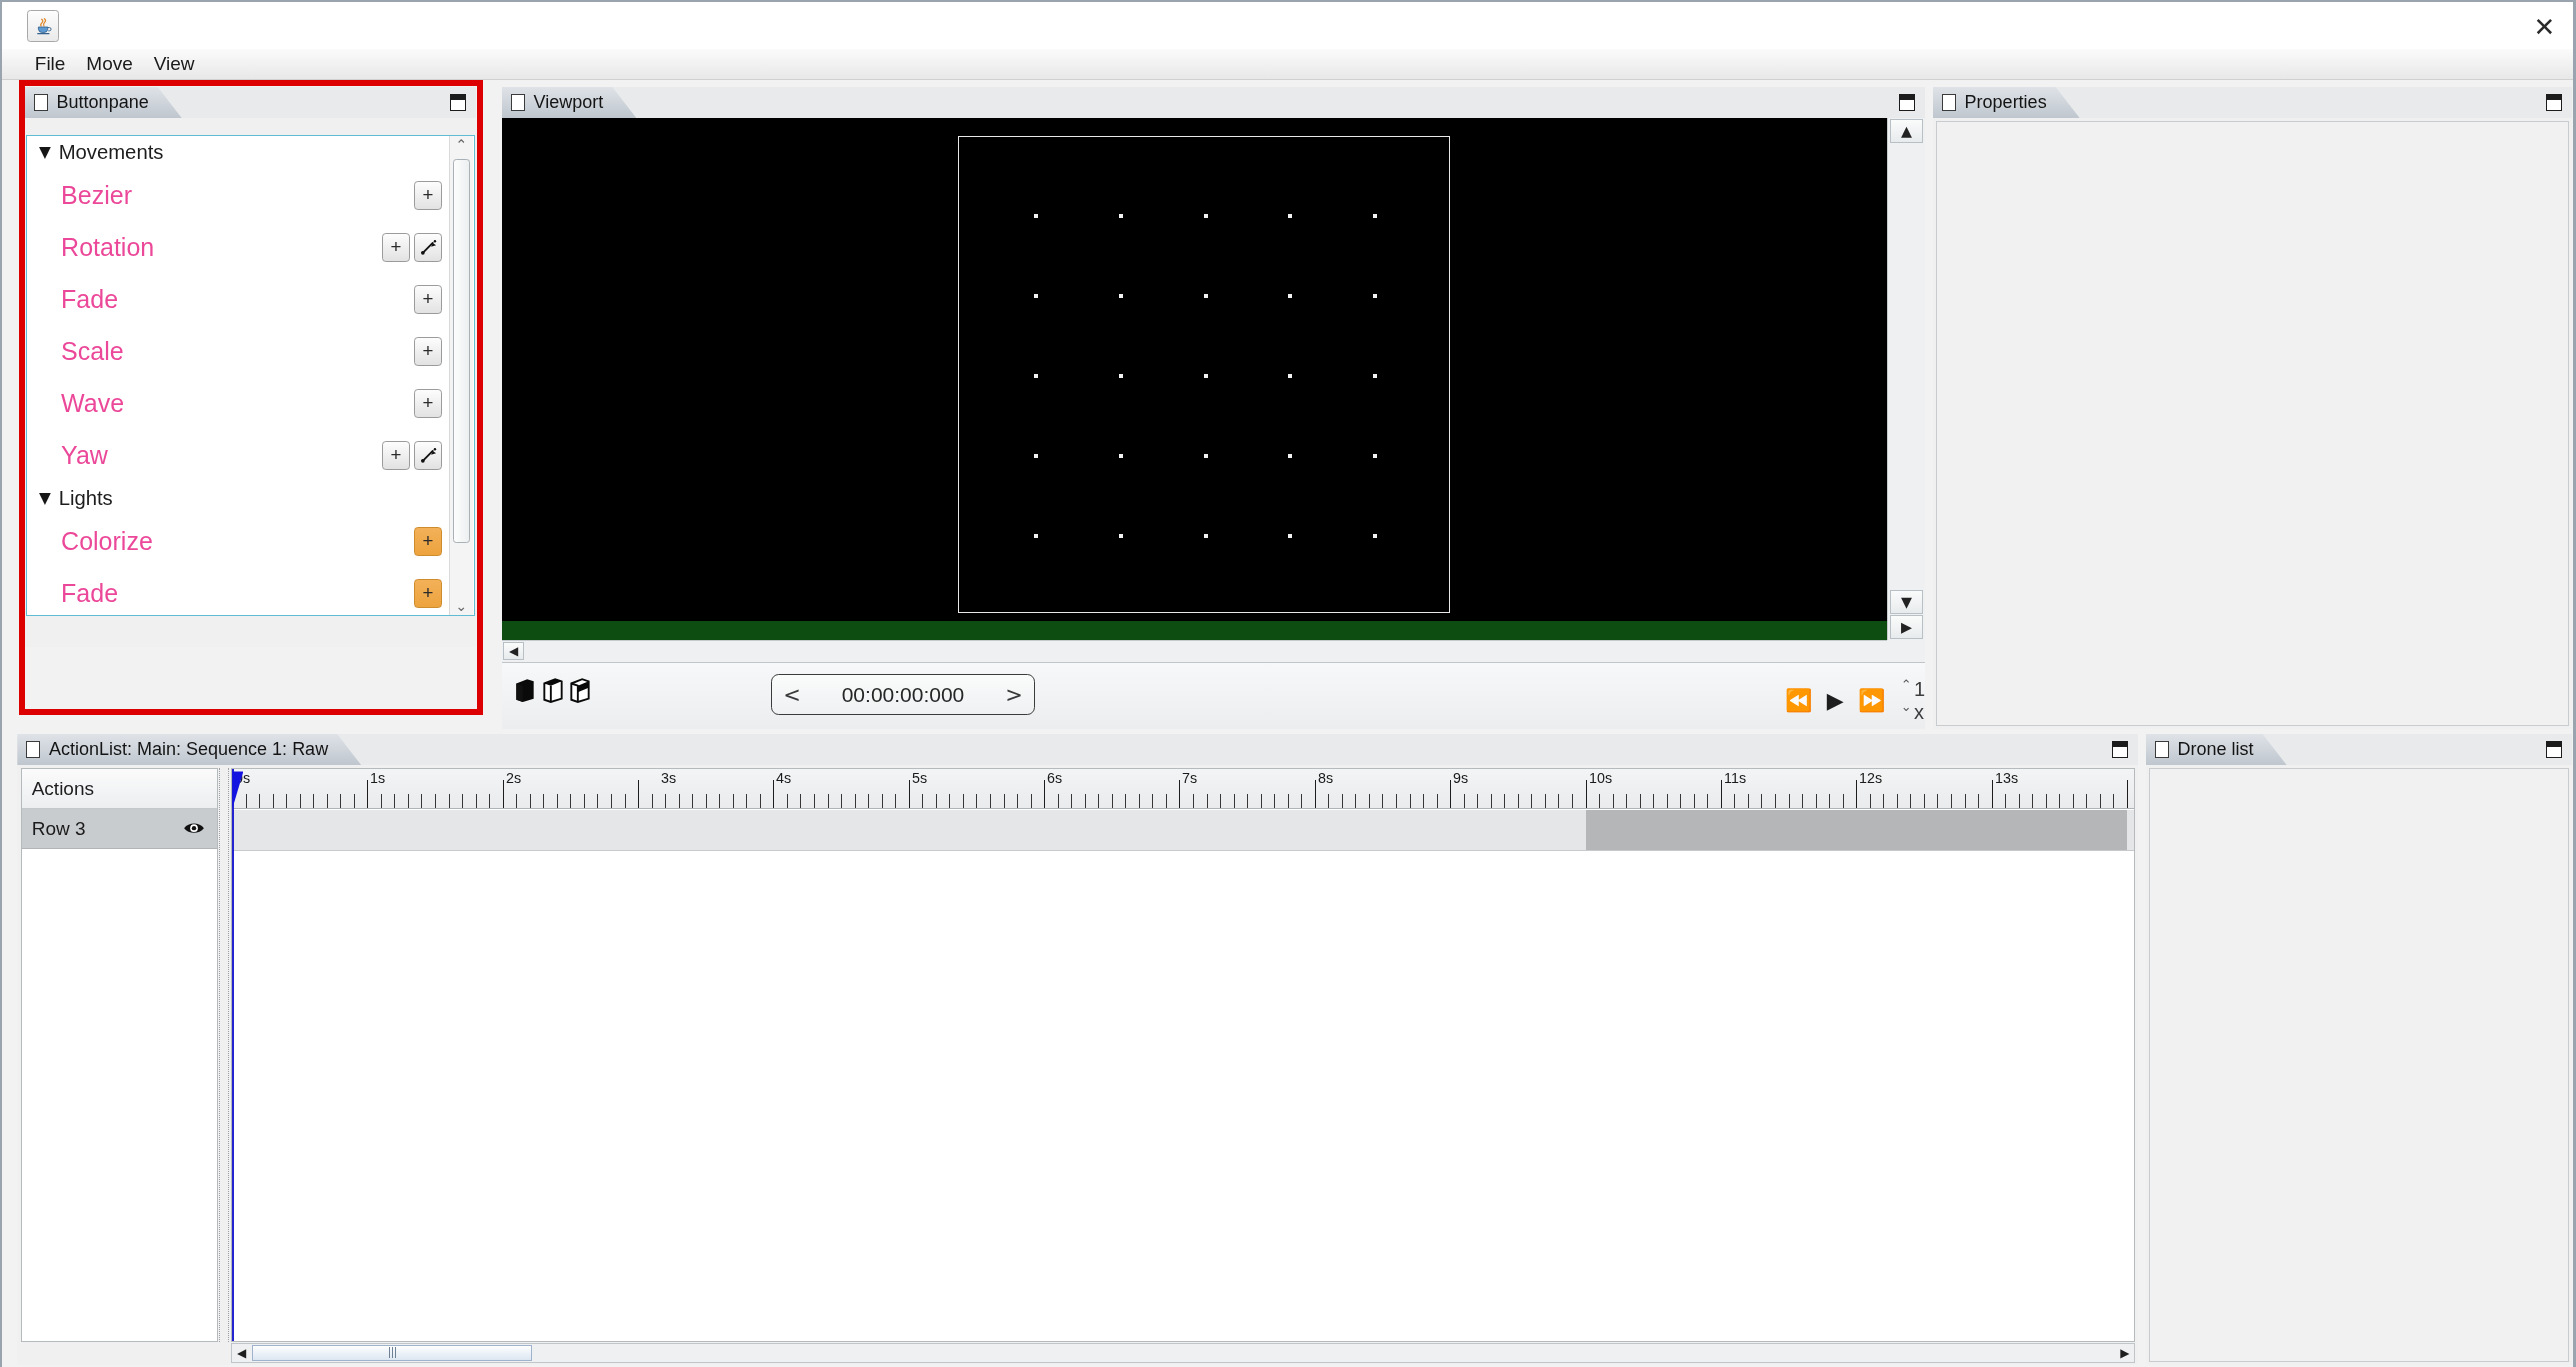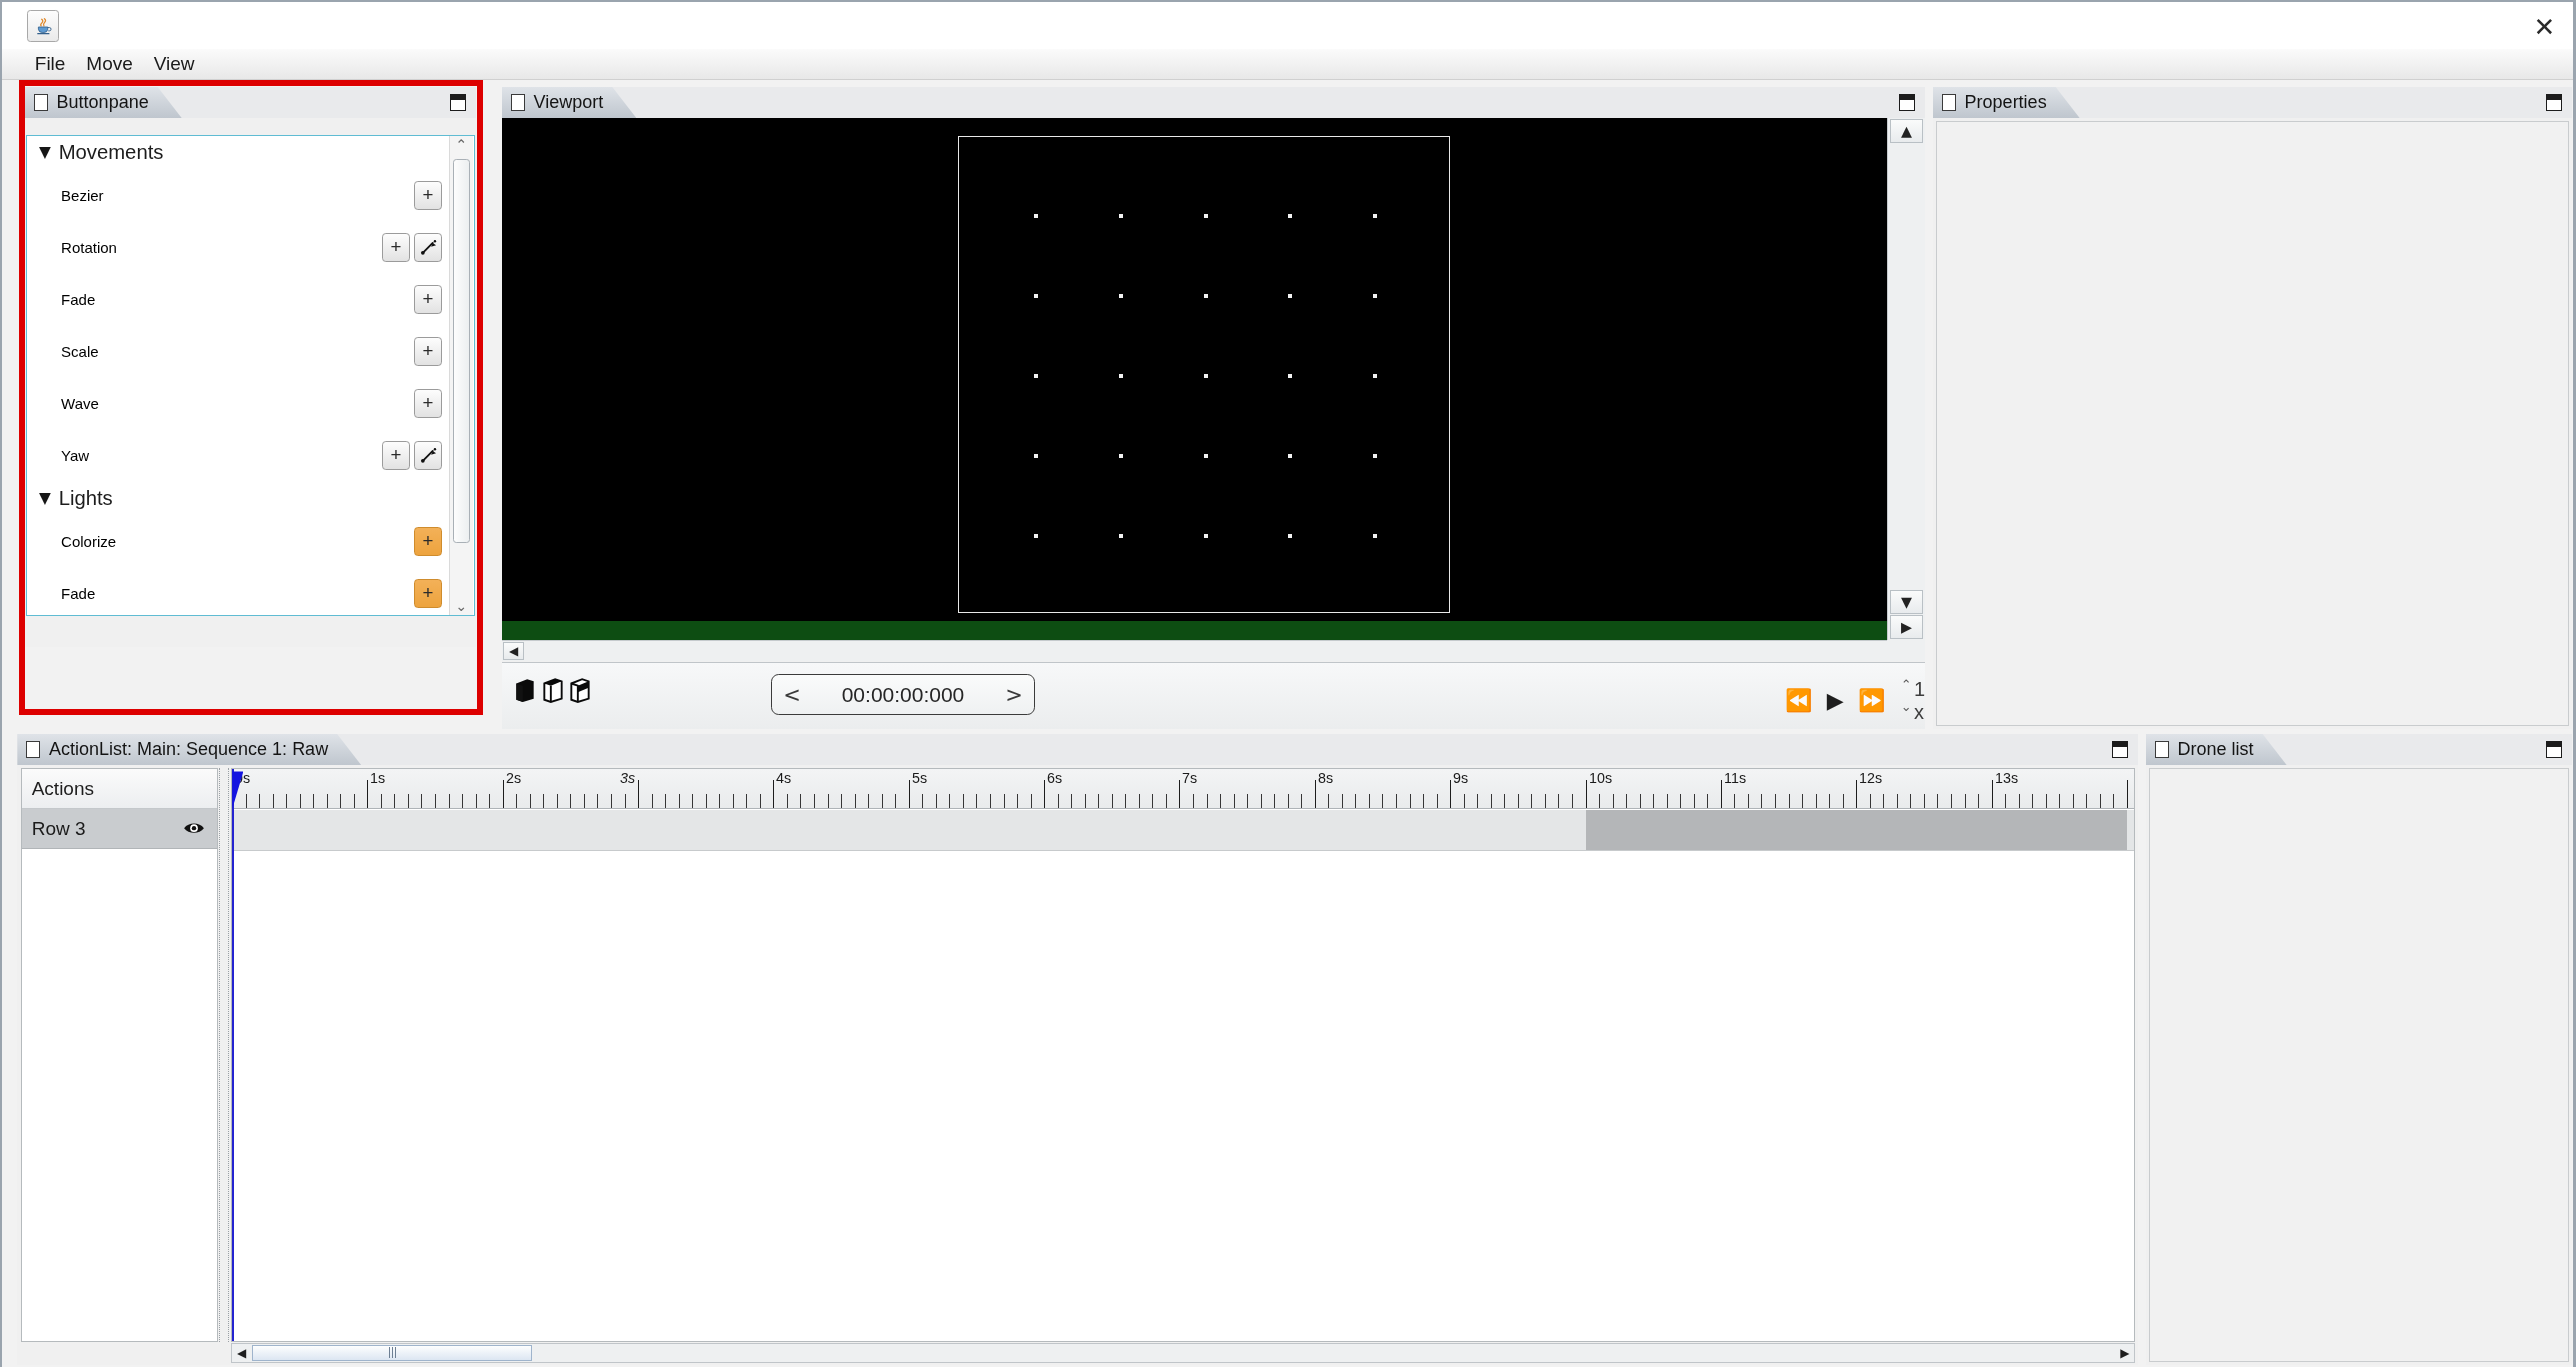--- a/index.html
+++ b/index.html
@@ -182,22 +182,22 @@
     color: #1d1d1d;
   }
   .action-row {
     height: 52px;
     display: flex; align-items: center;
     padding-left: 34px; padding-right: 7.7px;
     box-sizing: border-box;
     position: relative;
   }
   .action-label {
-    font-size: 15px;
-    color: #000000;
+    font-size: 25px;
+    color: #ec4899;
     flex: 1;
   }
   .row-btns {
     display: flex;
     gap: 3.3px;
     align-items: center;
   }
   .mini-btn {
     width: 28.6px; height: 28.6px;
     border: 1.1px solid #9b9b9b;
@@ -902,21 +902,21 @@
             <div class="tick-minor" style="left: 284px;"></div>
             <div class="tick-minor" style="left: 298px;"></div>
             <div class="tick-minor" style="left: 311px;"></div>
             <div class="tick-minor" style="left: 325px;"></div>
             <div class="tick-minor" style="left: 338px;"></div>
             <div class="tick-minor" style="left: 352px;"></div>
             <div class="tick-minor" style="left: 365px;"></div>
             <div class="tick-minor" style="left: 379px;"></div>
             <div class="tick-minor" style="left: 393px;"></div>
             <div class="tick-major" style="left: 406px;"></div>
-            <div class="tick-label" style="left: 385px; font-style: italic;">3s</div>
+            <div class="tick-label" style="left: 426px;">3s</div>
             <div class="tick-minor" style="left: 420px;"></div>
             <div class="tick-minor" style="left: 433px;"></div>
             <div class="tick-minor" style="left: 447px;"></div>
             <div class="tick-minor" style="left: 460px;"></div>
             <div class="tick-minor" style="left: 474px;"></div>
             <div class="tick-minor" style="left: 487px;"></div>
             <div class="tick-minor" style="left: 501px;"></div>
             <div class="tick-minor" style="left: 514px;"></div>
             <div class="tick-minor" style="left: 528px;"></div>
             <div class="tick-major" style="left: 541px;"></div>

